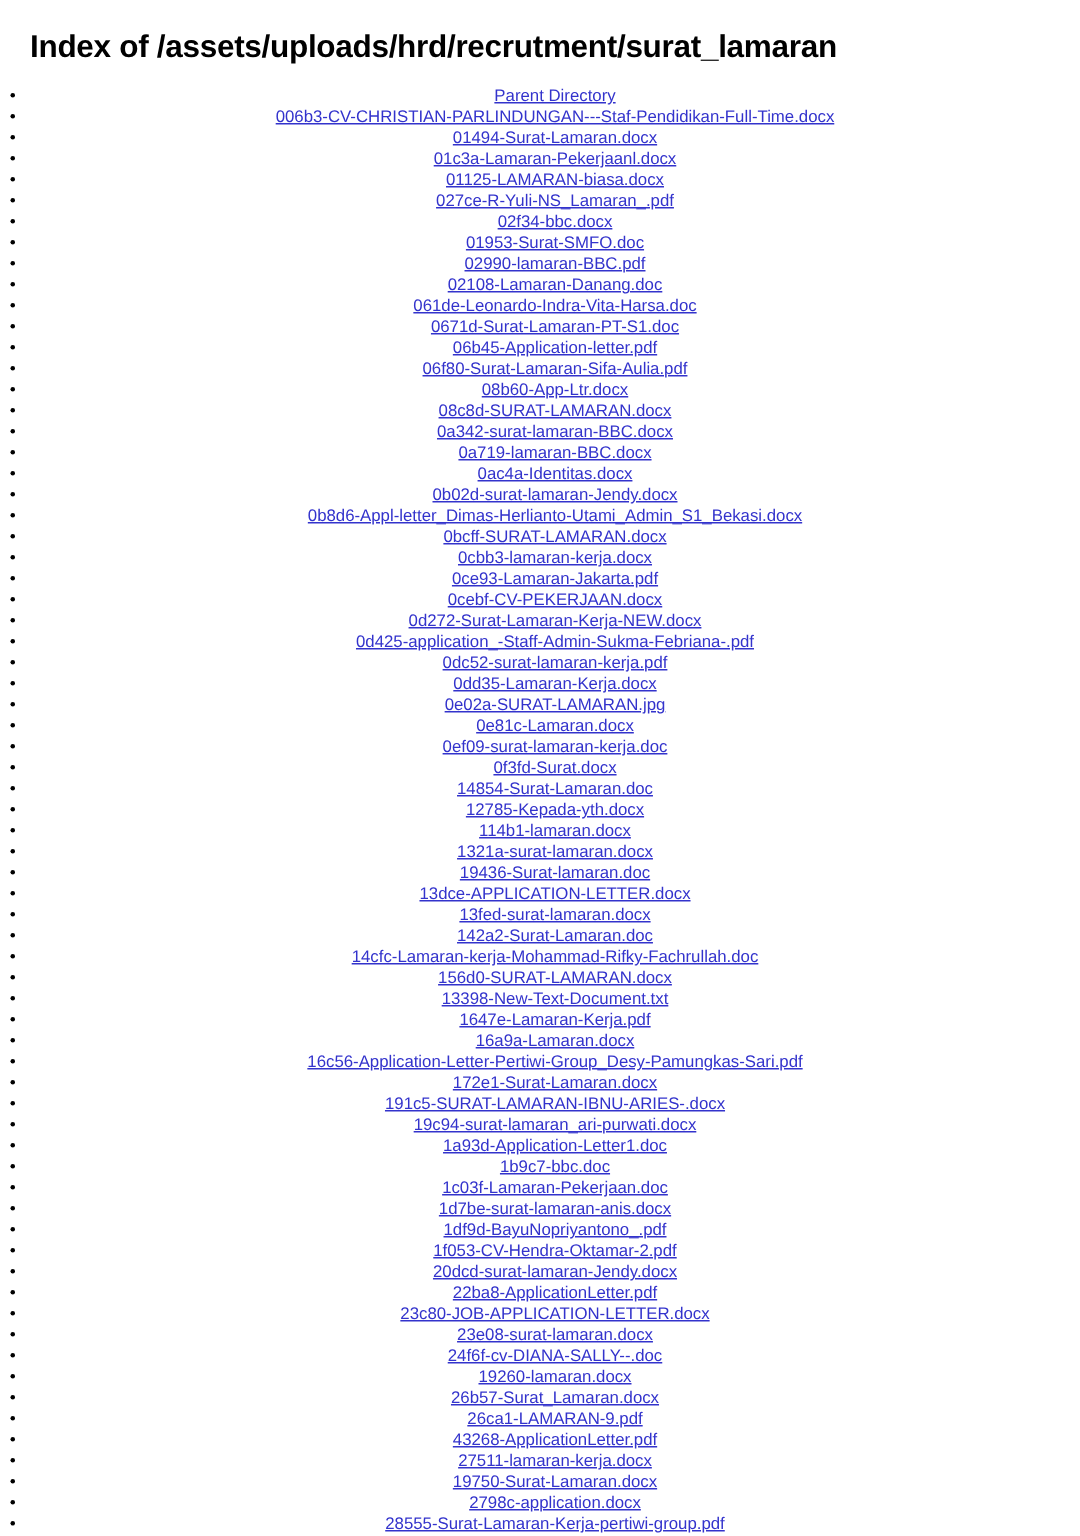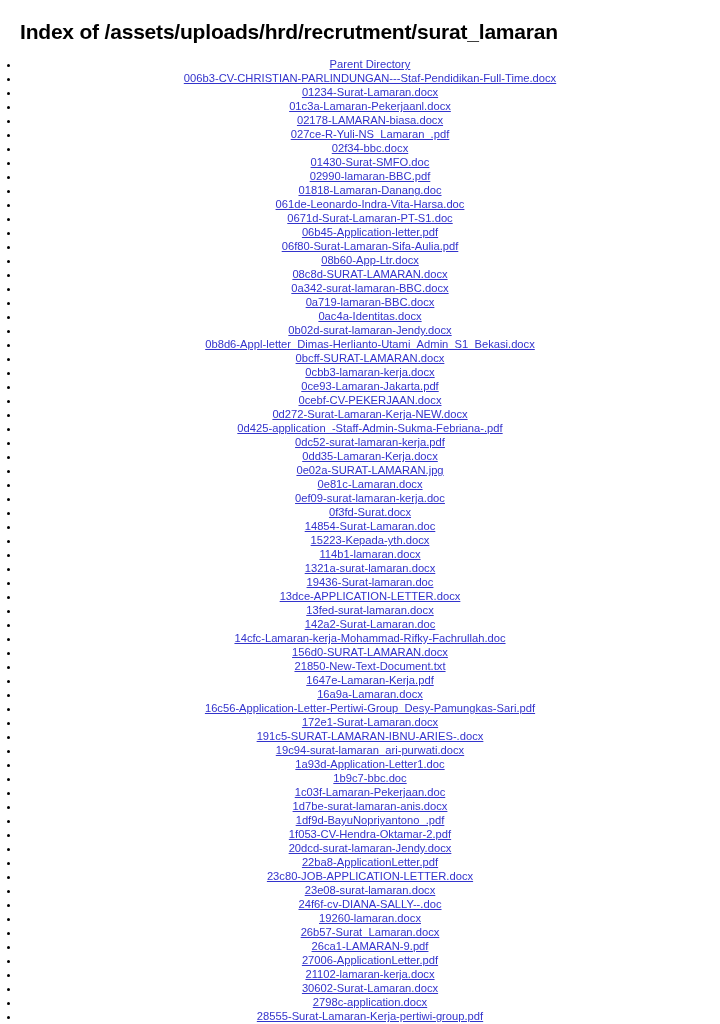--- a/index.html
+++ b/index.html
@@ -57,28 +57,28 @@
   }
 </style>
 </head>
 <body>
 
 <div class="page">
   <h1 class="index-title">Index of /assets/uploads/hrd/recrutment/surat_lamaran</h1>
   <ul class="listing">
       <li><a href="#">Parent Directory</a></li>
       <li><a href="#">006b3-CV-CHRISTIAN-PARLINDUNGAN---Staf-Pendidikan-Full-Time.docx</a></li>
-      <li><a href="#">01234-Surat-Lamaran.docx</a></li>
+      <li><a href="#">01494-Surat-Lamaran.docx</a></li>
       <li><a href="#">01c3a-Lamaran-Pekerjaanl.docx</a></li>
-      <li><a href="#">02178-LAMARAN-biasa.docx</a></li>
+      <li><a href="#">01125-LAMARAN-biasa.docx</a></li>
       <li><a href="#">027ce-R-Yuli-NS_Lamaran_.pdf</a></li>
       <li><a href="#">02f34-bbc.docx</a></li>
-      <li><a href="#">01430-Surat-SMFO.doc</a></li>
+      <li><a href="#">01953-Surat-SMFO.doc</a></li>
       <li><a href="#">02990-lamaran-BBC.pdf</a></li>
-      <li><a href="#">01818-Lamaran-Danang.doc</a></li>
+      <li><a href="#">02108-Lamaran-Danang.doc</a></li>
       <li><a href="#">061de-Leonardo-Indra-Vita-Harsa.doc</a></li>
       <li><a href="#">0671d-Surat-Lamaran-PT-S1.doc</a></li>
       <li><a href="#">06b45-Application-letter.pdf</a></li>
       <li><a href="#">06f80-Surat-Lamaran-Sifa-Aulia.pdf</a></li>
       <li><a href="#">08b60-App-Ltr.docx</a></li>
       <li><a href="#">08c8d-SURAT-LAMARAN.docx</a></li>
       <li><a href="#">0a342-surat-lamaran-BBC.docx</a></li>
       <li><a href="#">0a719-lamaran-BBC.docx</a></li>
       <li><a href="#">0ac4a-Identitas.docx</a></li>
       <li><a href="#">0b02d-surat-lamaran-Jendy.docx</a></li>
@@ -89,50 +89,50 @@
       <li><a href="#">0cebf-CV-PEKERJAAN.docx</a></li>
       <li><a href="#">0d272-Surat-Lamaran-Kerja-NEW.docx</a></li>
       <li><a href="#">0d425-application_-Staff-Admin-Sukma-Febriana-.pdf</a></li>
       <li><a href="#">0dc52-surat-lamaran-kerja.pdf</a></li>
       <li><a href="#">0dd35-Lamaran-Kerja.docx</a></li>
       <li><a href="#">0e02a-SURAT-LAMARAN.jpg</a></li>
       <li><a href="#">0e81c-Lamaran.docx</a></li>
       <li><a href="#">0ef09-surat-lamaran-kerja.doc</a></li>
       <li><a href="#">0f3fd-Surat.docx</a></li>
       <li><a href="#">14854-Surat-Lamaran.doc</a></li>
-      <li><a href="#">15223-Kepada-yth.docx</a></li>
+      <li><a href="#">12785-Kepada-yth.docx</a></li>
       <li><a href="#">114b1-lamaran.docx</a></li>
       <li><a href="#">1321a-surat-lamaran.docx</a></li>
       <li><a href="#">19436-Surat-lamaran.doc</a></li>
       <li><a href="#">13dce-APPLICATION-LETTER.docx</a></li>
       <li><a href="#">13fed-surat-lamaran.docx</a></li>
       <li><a href="#">142a2-Surat-Lamaran.doc</a></li>
       <li><a href="#">14cfc-Lamaran-kerja-Mohammad-Rifky-Fachrullah.doc</a></li>
       <li><a href="#">156d0-SURAT-LAMARAN.docx</a></li>
-      <li><a href="#">21850-New-Text-Document.txt</a></li>
+      <li><a href="#">13398-New-Text-Document.txt</a></li>
       <li><a href="#">1647e-Lamaran-Kerja.pdf</a></li>
       <li><a href="#">16a9a-Lamaran.docx</a></li>
       <li><a href="#">16c56-Application-Letter-Pertiwi-Group_Desy-Pamungkas-Sari.pdf</a></li>
       <li><a href="#">172e1-Surat-Lamaran.docx</a></li>
       <li><a href="#">191c5-SURAT-LAMARAN-IBNU-ARIES-.docx</a></li>
       <li><a href="#">19c94-surat-lamaran_ari-purwati.docx</a></li>
       <li><a href="#">1a93d-Application-Letter1.doc</a></li>
       <li><a href="#">1b9c7-bbc.doc</a></li>
       <li><a href="#">1c03f-Lamaran-Pekerjaan.doc</a></li>
       <li><a href="#">1d7be-surat-lamaran-anis.docx</a></li>
       <li><a href="#">1df9d-BayuNopriyantono_.pdf</a></li>
       <li><a href="#">1f053-CV-Hendra-Oktamar-2.pdf</a></li>
       <li><a href="#">20dcd-surat-lamaran-Jendy.docx</a></li>
       <li><a href="#">22ba8-ApplicationLetter.pdf</a></li>
       <li><a href="#">23c80-JOB-APPLICATION-LETTER.docx</a></li>
       <li><a href="#">23e08-surat-lamaran.docx</a></li>
       <li><a href="#">24f6f-cv-DIANA-SALLY--.doc</a></li>
       <li><a href="#">19260-lamaran.docx</a></li>
       <li><a href="#">26b57-Surat_Lamaran.docx</a></li>
       <li><a href="#">26ca1-LAMARAN-9.pdf</a></li>
-      <li><a href="#">27006-ApplicationLetter.pdf</a></li>
-      <li><a href="#">21102-lamaran-kerja.docx</a></li>
-      <li><a href="#">30602-Surat-Lamaran.docx</a></li>
+      <li><a href="#">43268-ApplicationLetter.pdf</a></li>
+      <li><a href="#">27511-lamaran-kerja.docx</a></li>
+      <li><a href="#">19750-Surat-Lamaran.docx</a></li>
       <li><a href="#">2798c-application.docx</a></li>
       <li><a href="#">28555-Surat-Lamaran-Kerja-pertiwi-group.pdf</a></li>
       <li><a href="#">294b1-Lamaran.doc</a></li>
     </ul>
 </div>
 
 </body></html>

